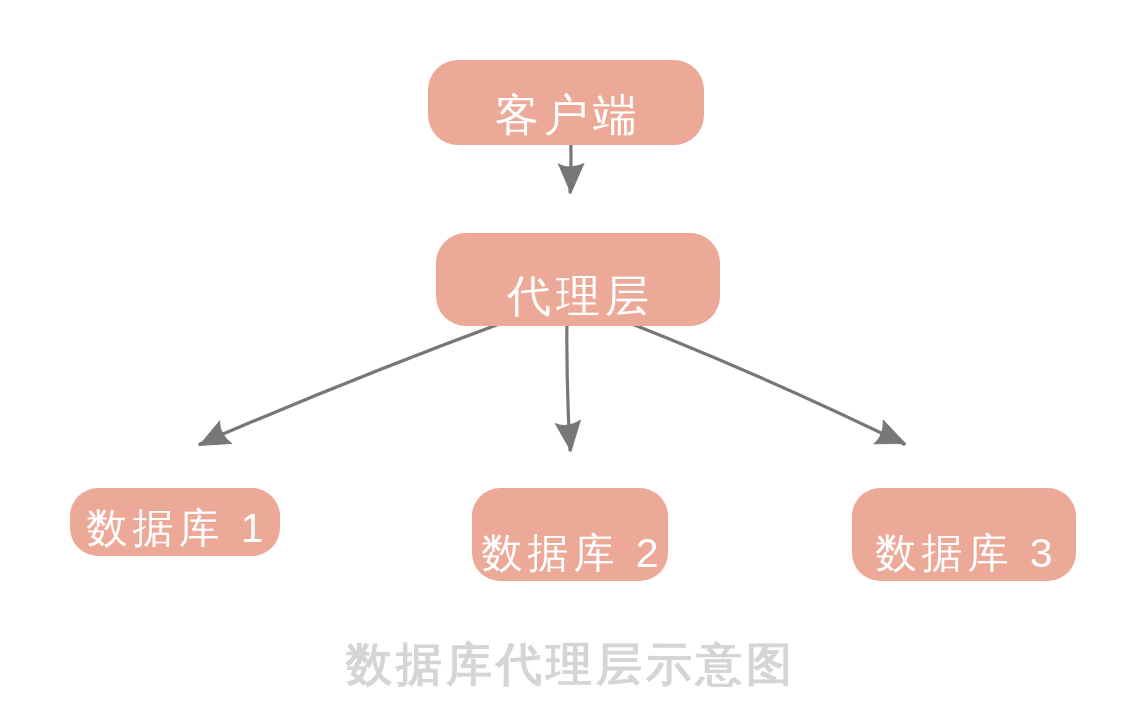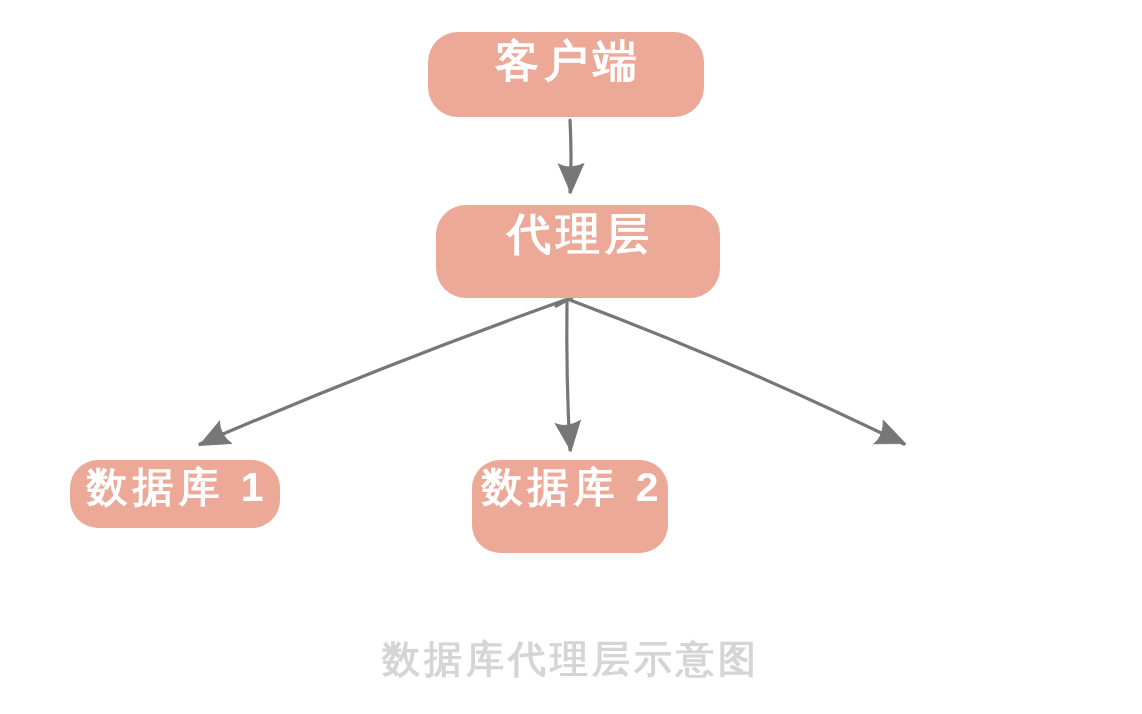--- a/index.html
+++ b/index.html
@@ -31,43 +31,44 @@
     stroke-linecap: round;
   }
   .arrowhead-shape {
     fill: var(--arrow, #777777);
     stroke: var(--arrow, #777777);
     stroke-width: 1;
   }
   .node {
     position: absolute;
     display: flex;
-    align-items: flex-start;
+    align-items: flex-end;
     justify-content: center;
     background: var(--node-fill, #eca998);
     color: var(--node-text, #ffffff);
     border-radius: 30px;
     font-size: 44px;
-    font-weight: bold;
+    font-weight: normal;
     letter-spacing: 5px;
     white-space: nowrap;
     text-indent: 5px; 
+    margin-top: 28px;
   }
   .node-client { left: 428px; top: 32px;  width: 276px; height: 85px; }
   .node-proxy  { left: 436px; top: 205px; width: 284px; height: 93px; }
   .node-db1    { left: 70px;  top: 460px; width: 210px; height: 68px; border-radius: 28px; font-size: 41px; }
   .node-db2    { left: 472px; top: 460px; width: 196px; height: 93px; border-radius: 28px; font-size: 41px; }
   .node-db3    { left: 852px; top: 460px; width: 224px; height: 93px; border-radius: 28px; font-size: 41px; }
   .caption {
     position: absolute;
     left: 0;
     right: 0;
     top: 634px;
     text-align: center;
-    font-size: 38px;
+    font-size: 46px;
     font-weight: bold;
     letter-spacing: 4px;
     color: var(--caption-text, #d5d5d5);
   }
 </style>
 </head>
 <body>
 
 <div class="canvas">
 
@@ -94,16 +95,19 @@
   </div>
 
   <div class="node node-db1">
     <span>数据库 1</span>
   </div>
 
   <div class="node node-db2">
     <span>数据库 2</span>
   </div>
 
+  <div class="node node-db3">
+    <span>数据库 3</span>
+  </div>
 
   <div class="caption">数据库代理层示意图</div>
 
 </div>
 
 </body></html>

